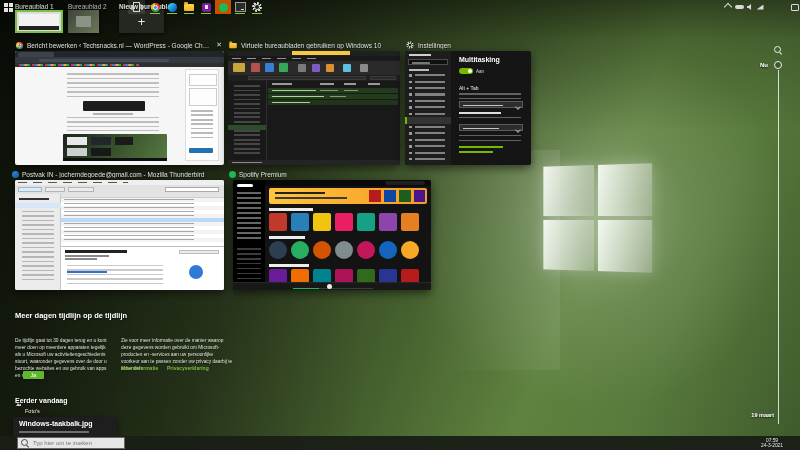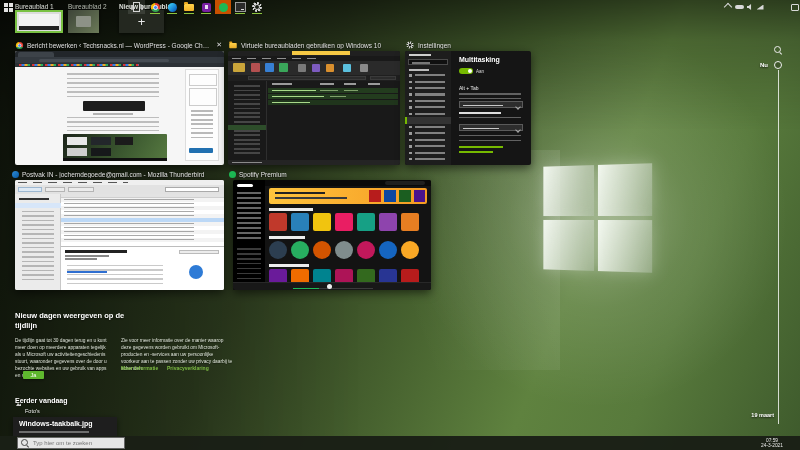--- a/index.html
+++ b/index.html
@@ -344,21 +344,21 @@
         <div class="tile" style="background: rgb(183, 28, 28);"></div>
       </div>
     <div class="abs" style="left:0;top:102px;width:198px;height:8px;background:#181818;border-top:1px solid #282828;box-sizing:border-box;">
       <div class="abs" style="left:60px;top:4.5px;width:80px;height:1.5px;background:#3a3a3a;"></div>
       <div class="abs" style="left:60px;top:4.5px;width:26px;height:1.5px;background:#1db954;"></div>
       <div class="abs" style="left:94px;top:1px;width:5px;height:5px;border-radius:50%;background:#eee;"></div>
     </div>
   </div>
 
   
-  <div class="abs promo-h" style="left:15px;top:311px;width:118px;">Nieuw dagen weergeven op de tijdlijn</div>
+  <div class="abs promo-h" style="left:15px;top:311px;width:118px;">Meer dagen tijdlijn op de tijdlijn</div>
   <div class="abs promo-p" style="left:15px;top:337px;width:96px;">De tijdlijn gaat tot 30 dagen terug en u kunt meer doen op meerdere apparaten tegelijk als u Microsoft uw activiteitengeschiedenis stuurt, waaronder gegevens over de door u bezochte websites en uw gebruik van apps en services.</div>
   <div class="abs promo-p" style="left:121px;top:337px;width:112px;">Zie voor meer informatie over de manier waarop deze gegevens worden gebruikt om Microsoft-producten en -services aan uw persoonlijke voorkeur aan te passen zonder uw privacy daarbij te schenden:</div>
   <div class="abs promo-link" style="left:121px;top:365px;color:#7dbb43;">Meer informatie</div>
   <div class="abs promo-link" style="left:167px;top:365px;color:#7dbb43;">Privacyverklaring</div>
   <div class="abs btn-ja" style="left:23px;top:371px;width:21px;height:8px;background:#5fb82e;">Ja</div>
 
   
   <div class="abs" style="left:15px;top:397px;font-size:7px;font-weight:bold;color:#fff;text-shadow:0 1px 2px rgba(0,0,0,.6);">Eerder vandaag</div>
   <span class="abs ic-photos" style="left:15px;top:407px;"></span>
   <div class="abs" style="left:25px;top:408px;font-size:5.5px;color:#eee;text-shadow:0 1px 1px rgba(0,0,0,.6);">Foto's</div>

